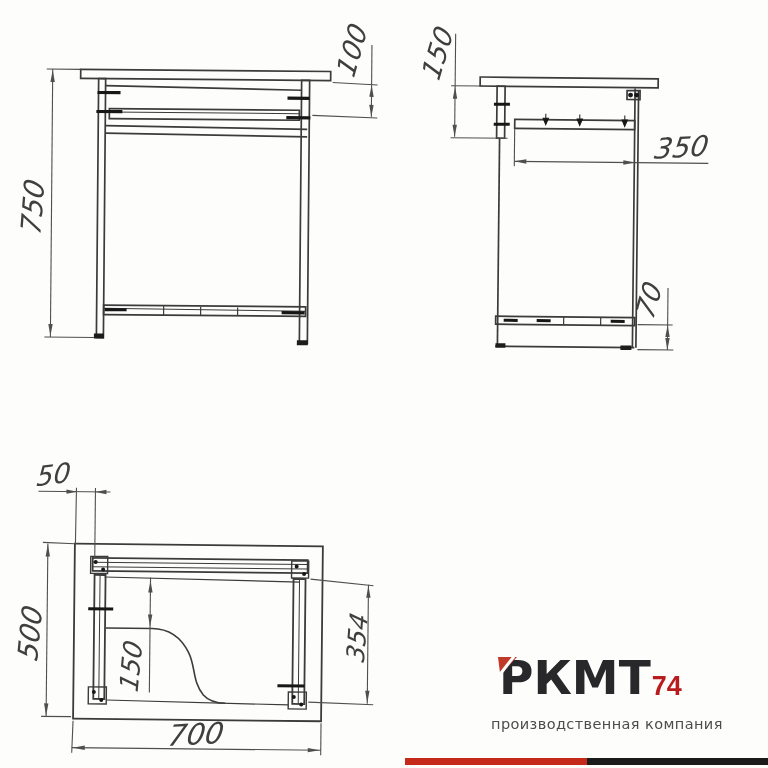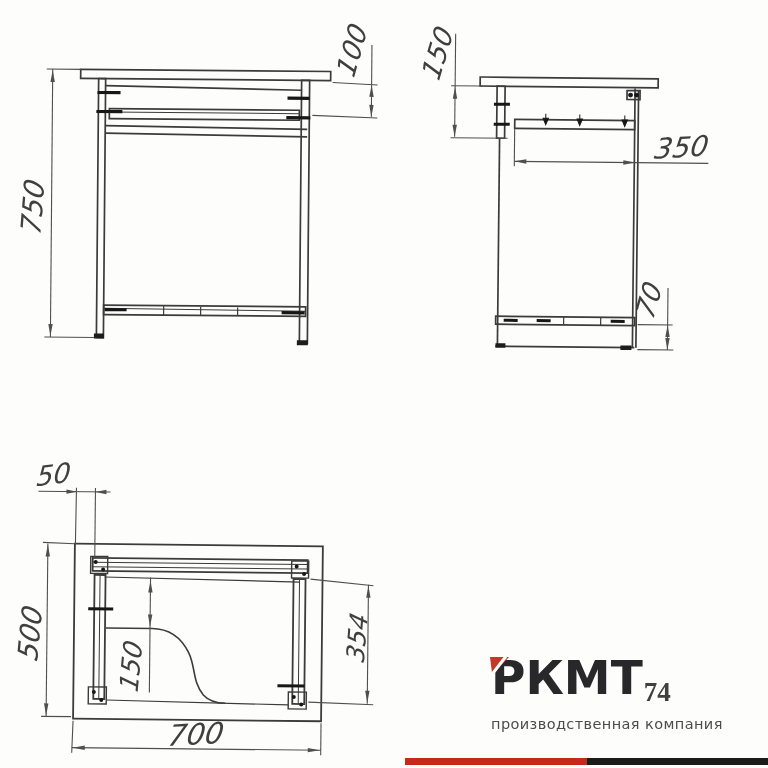--- a/index.html
+++ b/index.html
@@ -11,29 +11,29 @@
   #front-svg{left:0;top:0;transform:rotate(0.5deg);}
   #side-svg{left:0;top:0;transform:rotate(0.6deg);}
   #plan-svg{left:0;top:0;transform:rotate(0.6deg);transform-origin:200px 630px;}
   .dim-text{
     font-family:"DejaVu Sans",sans-serif;
     font-style:italic;
     fill:#3f3f3f;
   }
   
   .logo{position:absolute;left:491px;top:656px;width:210px;}
-  .logo-row{position:relative;display:flex;align-items:center;line-height:1;}
+  .logo-row{position:relative;display:flex;align-items:flex-end;line-height:1;margin-left:8px;}
   .logo-main{
     font-weight:800;font-size:47px;letter-spacing:0px;color:#28282a;
     font-family:"DejaVu Sans","Liberation Sans",sans-serif;line-height:0.92;
   }
   .logo-super{
-    font-weight:800;font-size:27px;color:#404040;line-height:1;
-    font-family:Liberation Serif, serif;
-    position:relative;top:15px;left:1px;
+    font-weight:800;font-size:27px;color:#b91c1c;line-height:1;
+    font-family:Liberation Sans, sans-serif;
+    position:relative;top:1px;left:1px;
   }
   .logo-wedge{
     position:absolute;left:-1px;top:1px;width:19px;height:18px;
     background:#c23a27;
     clip-path:polygon(0 0,100% 0,12% 100%);
   }
   .logo-wedge-gap{
     position:absolute;left:6px;top:-2px;width:3px;height:24px;
     background:#fdfdfc;transform:rotate(38deg);
   }

